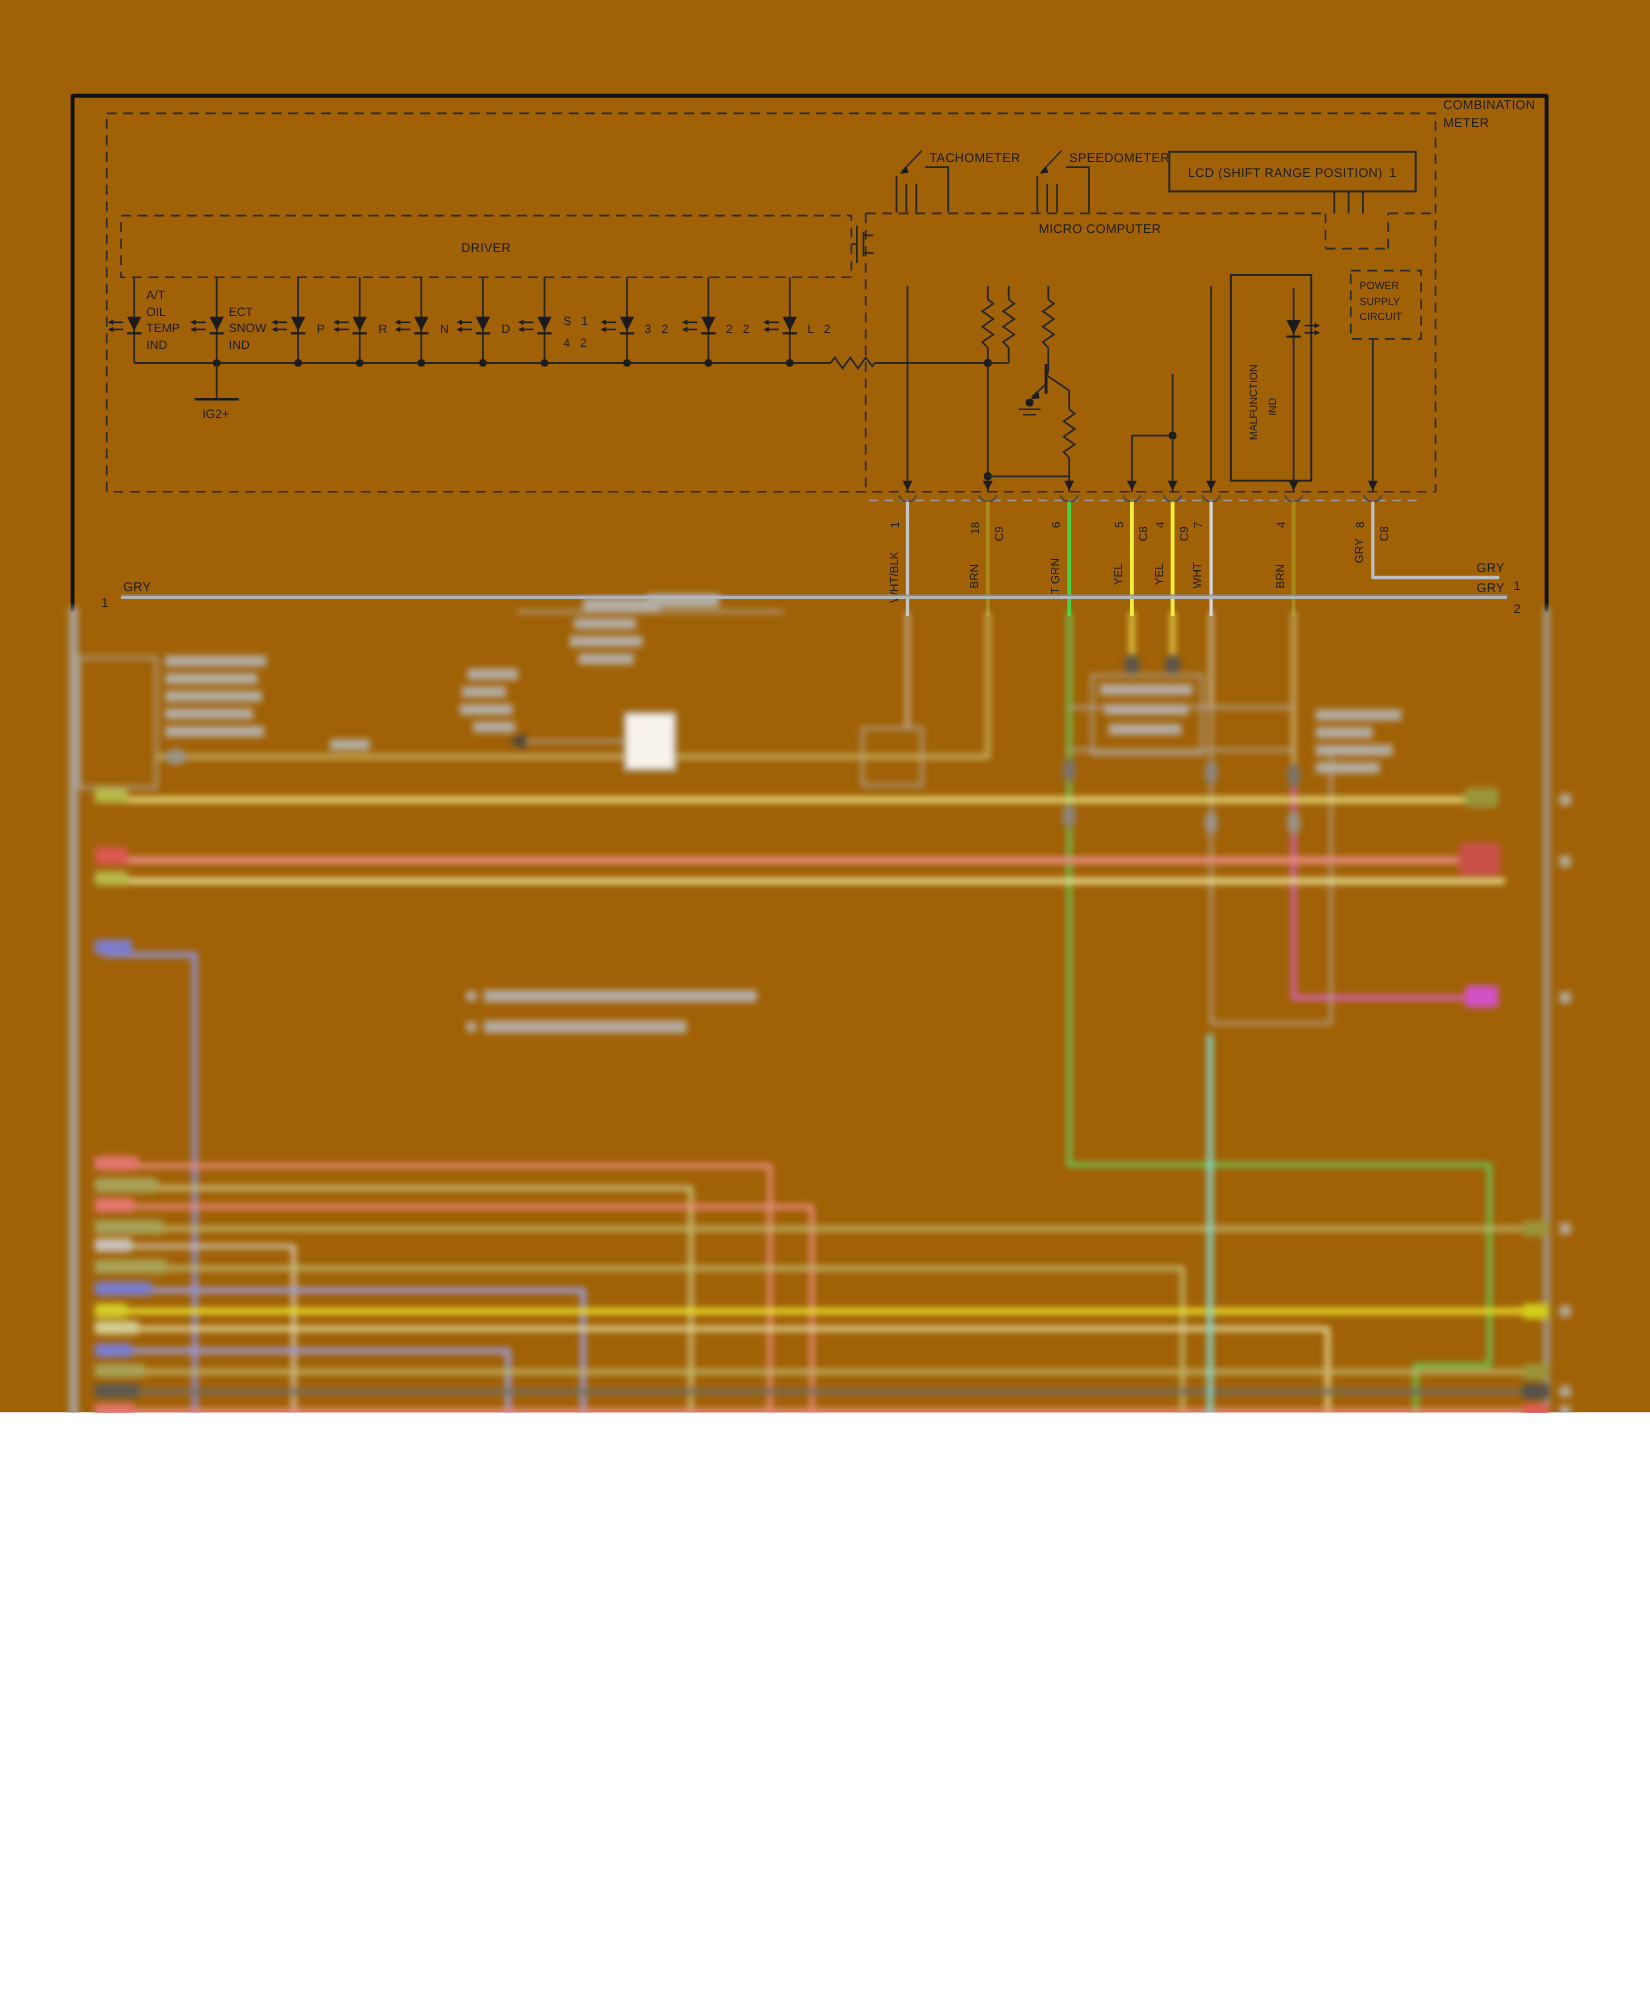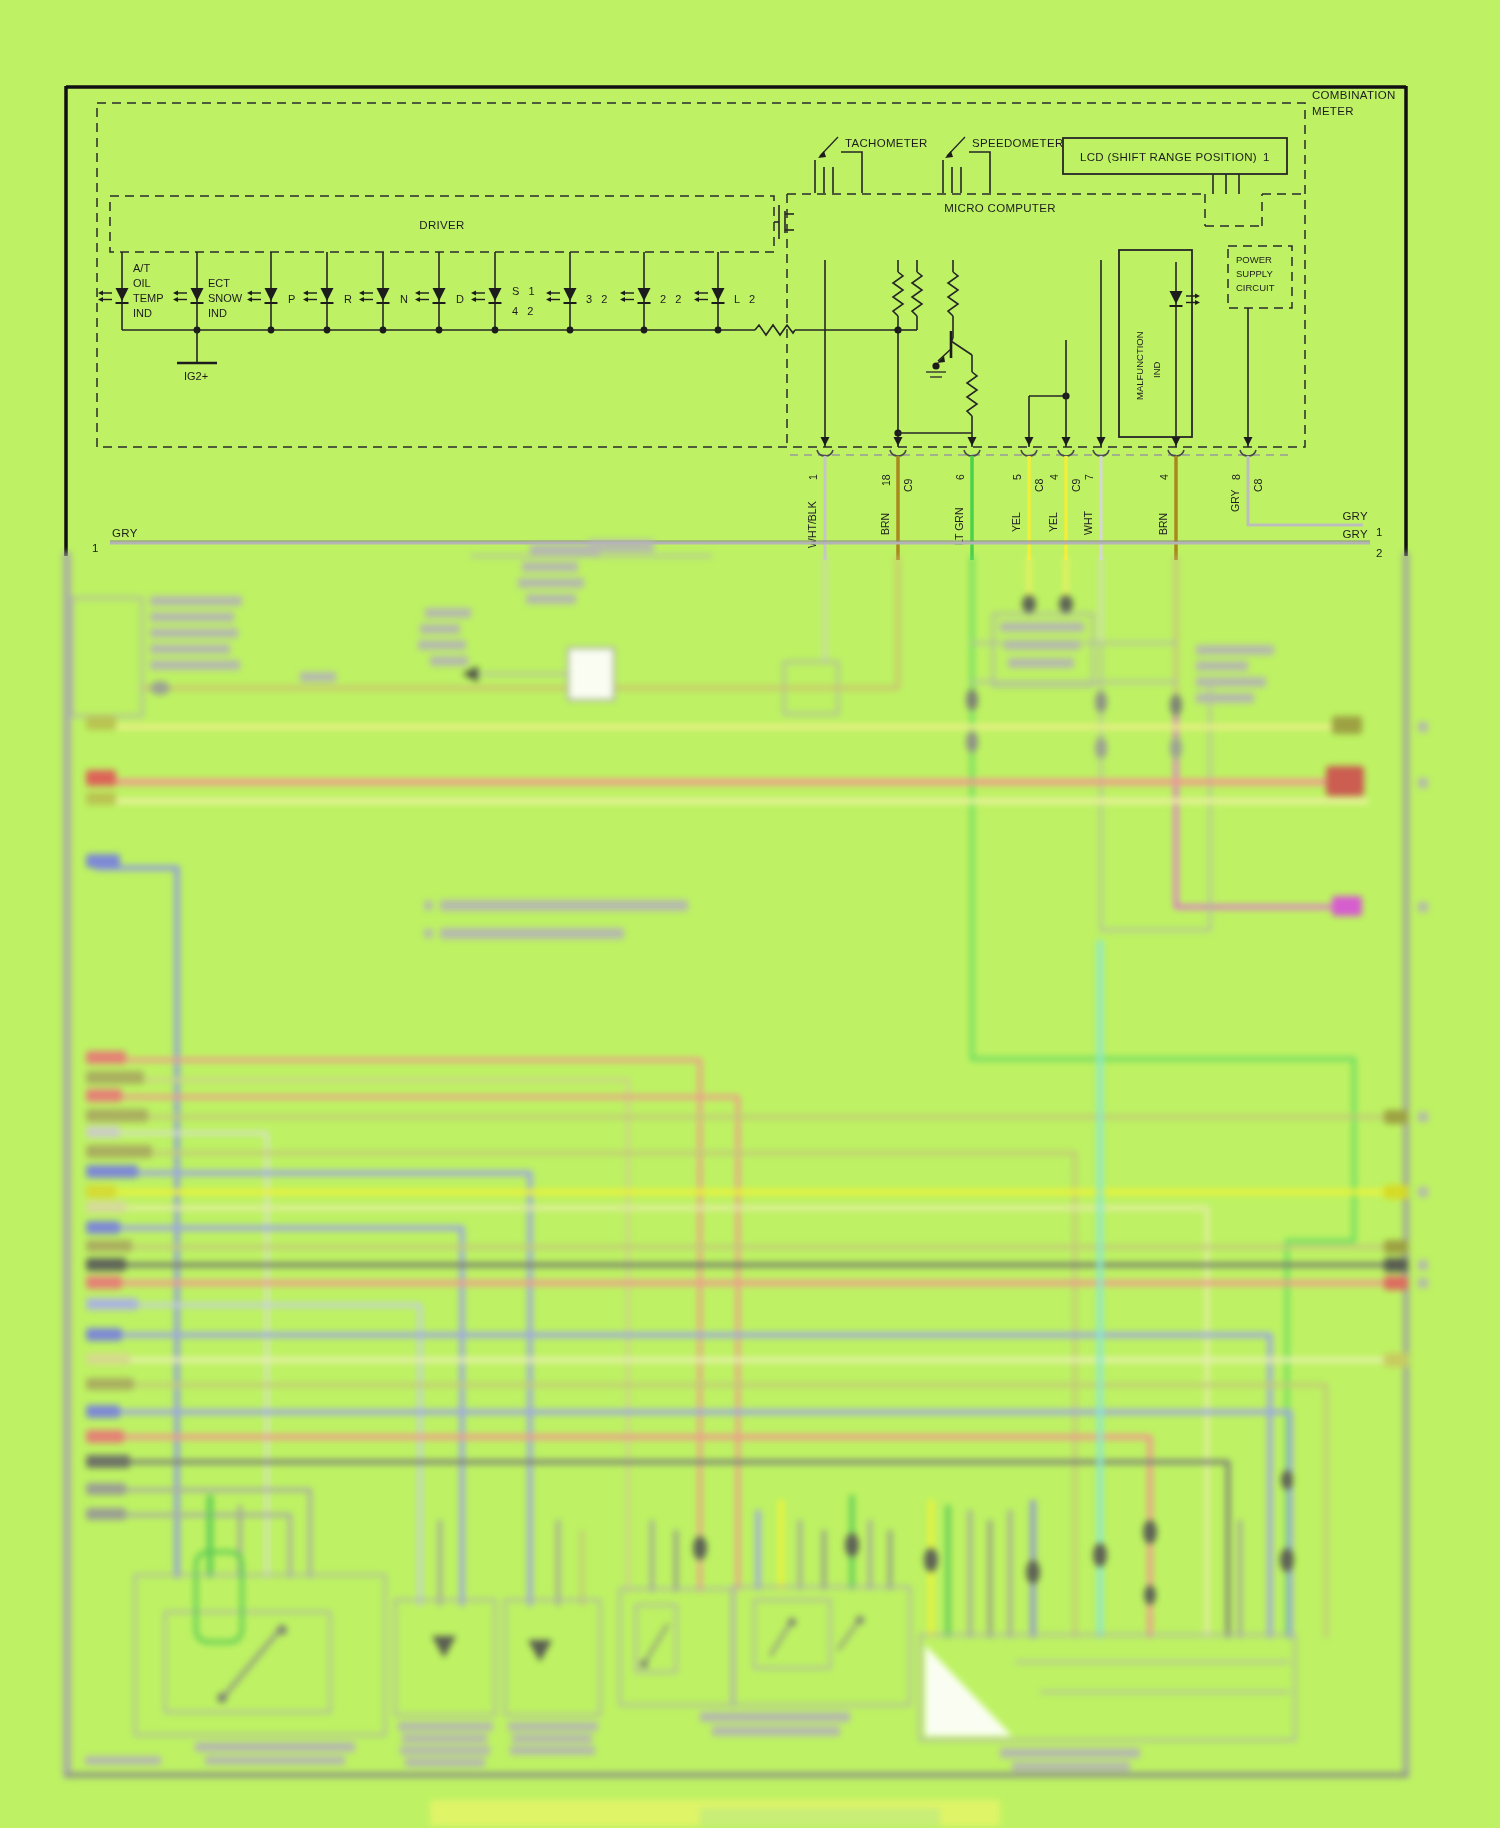--- a/index.html
+++ b/index.html
@@ -1,16 +1,16 @@
 <!DOCTYPE html>
 <html><head>
 <meta charset="utf-8">
 <style>
   html,body{margin:0;padding:0;background:#ffffff;}
-  .stage{position:relative;width:1500px;height:1828px;background:#bef264;overflow:hidden;
+  .stage{position:relative;width:1500px;height:1284px;background:#a16207;overflow:hidden;
          font-family:"Liberation Sans", sans-serif;text-align:right;}
   svg{position:absolute;left:0;top:0;}
   svg text{fill:#1c1c1c;white-space:pre;}
   .lbl{font-size:11.5px;letter-spacing:.3px;}
   .sm{font-size:9.5px;}
   .ind{font-size:11px;}
   .ln{stroke:#262626;stroke-width:1.6;fill:none;}
   .ln2{stroke:#262626;stroke-width:1.3;fill:none;}
   .dash{stroke:#2b2b2b;stroke-width:1.5;fill:none;stroke-dasharray:9 6;}
   .dashg{stroke:#9a9a9a;stroke-width:1.4;fill:none;stroke-dasharray:8 6;}

